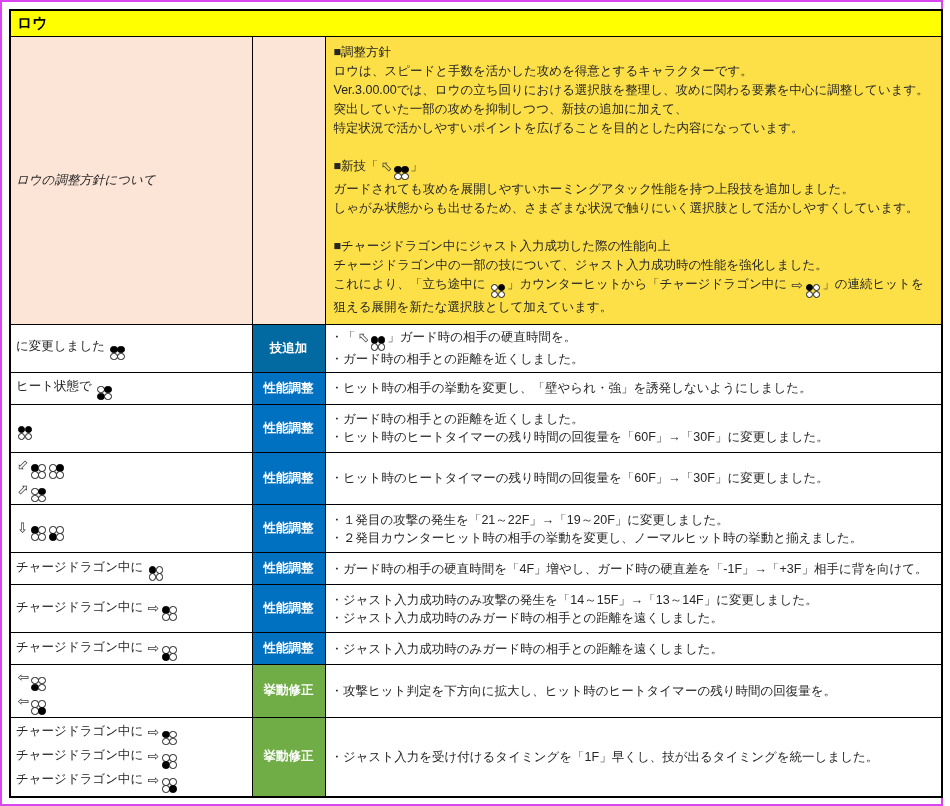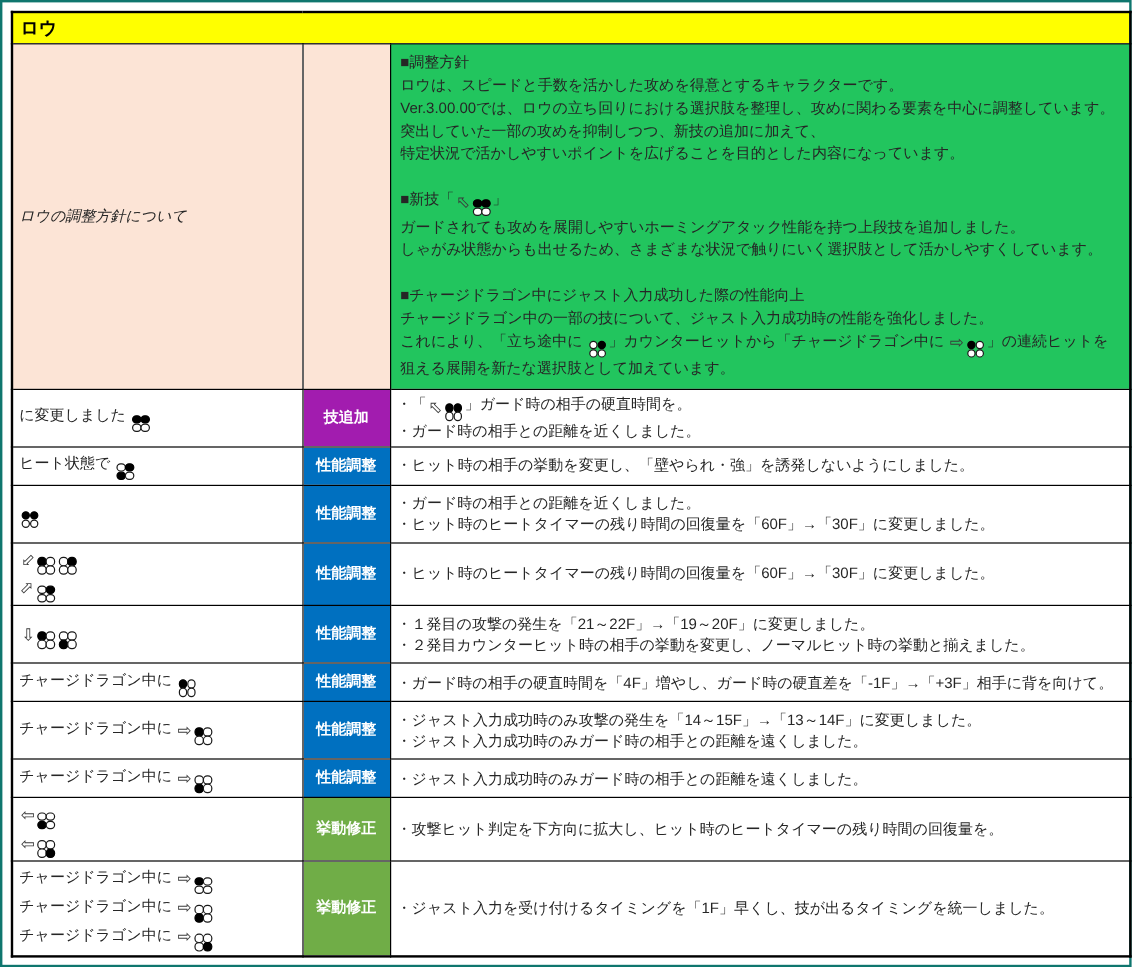--- a/index.html
+++ b/index.html
@@ -1,16 +1,16 @@
 <!DOCTYPE html>
 <html lang="ja"><head>
 <meta charset="utf-8">
 <style>
   html,body{margin:0;padding:0;background:#fff;}
-  .frame{width:943px;height:806px;border:2px solid #0f766e;box-sizing:border-box;background:#fff;
+  .frame{width:943px;height:806px;border:2px solid #d946ef;box-sizing:border-box;background:#fff;
          font-family:"Liberation Sans","DejaVu Sans",sans-serif;color:#262626;}
   table.patch{border-collapse:collapse;table-layout:fixed;width:932px;margin:7px;border:2px solid #000;}
   td{border:1px solid #000;font-size:12.5px;vertical-align:middle;padding:2px 5px;box-sizing:border-box;overflow:hidden;}
   td.header-cell{height:26px;font-size:15px;font-weight:bold;color:#000;padding-left:6px;}
   tr.policy-row td{height:288px;}
   td.policy-label{vertical-align:middle;font-style:italic;}
   td.policy-body{vertical-align:middle;padding:6px 8px;}
   .pline{line-height:19px;min-height:19px;white-space:nowrap;}
   .mline{line-height:20px;white-space:nowrap;}
   .bline{line-height:18px;white-space:nowrap;}
@@ -41,21 +41,21 @@
       <col style="width:73px">
       <col style="width:617px">
     </colgroup>
     <tbody>
       <tr>
         <td colspan="3" class="header-cell" style="background: rgb(255, 255, 0);">ロウ</td>
       </tr>
       <tr class="policy-row">
         <td class="policy-label" style="background: rgb(252, 228, 214);">ロウの調整方針について</td>
         <td class="policy-empty" style="background: rgb(252, 228, 214);"></td>
-        <td class="policy-body" style="background: #22c55e;">
+        <td class="policy-body" style="background: #fde047;">
           <div id="policy-lines">
               <div class="pline"><span>■調整方針</span></div>
               <div class="pline"><span>ロウは、スピードと手数を活かした攻めを得意とするキャラクターです。</span></div>
               <div class="pline"><span>Ver.3.00.00では、ロウの立ち回りにおける選択肢を整理し、攻めに関わる要素を中心に調整しています。</span></div>
               <div class="pline"><span>突出していた一部の攻めを抑制しつつ、新技の追加に加えて、</span></div>
               <div class="pline"><span>特定状況で活かしやすいポイントを広げることを目的とした内容になっています。</span></div>
               <div class="pline"><span>&nbsp;</span></div>
               <div class="pline"><span>■新技「</span><span class="arrow arr-up-back">⇨</span><span class="btn-cluster">
                   <span class="dot filled"></span>
                   <span class="dot filled"></span>
@@ -86,21 +86,21 @@
     <tbody id="rows">
         <tr style="height: 48px;">
           <td class="move-cell">
             <div class="mline"><span>に変更しました </span><span class="btn-cluster">
                 <span class="dot filled"></span>
                 <span class="dot filled"></span>
                 <span class="dot"></span>
                 <span class="dot"></span>
               </span></div>
           </td>
-          <td class="badge-cell" style="background: #a21caf;">技追加</td>
+          <td class="badge-cell" style="background: #0369a1;">技追加</td>
           <td class="detail-cell">
             <div class="bline"><span>・「</span><span class="arrow arr-up-back">⇨</span><span class="btn-cluster">
                 <span class="dot filled"></span>
                 <span class="dot filled"></span>
                 <span class="dot"></span>
                 <span class="dot"></span>
               </span><span>」ガード時の相手の硬直時間を。</span></div>
             <div class="bline"><span>・ガード時の相手との距離を近くしました。</span></div>
           </td>
         </tr>

